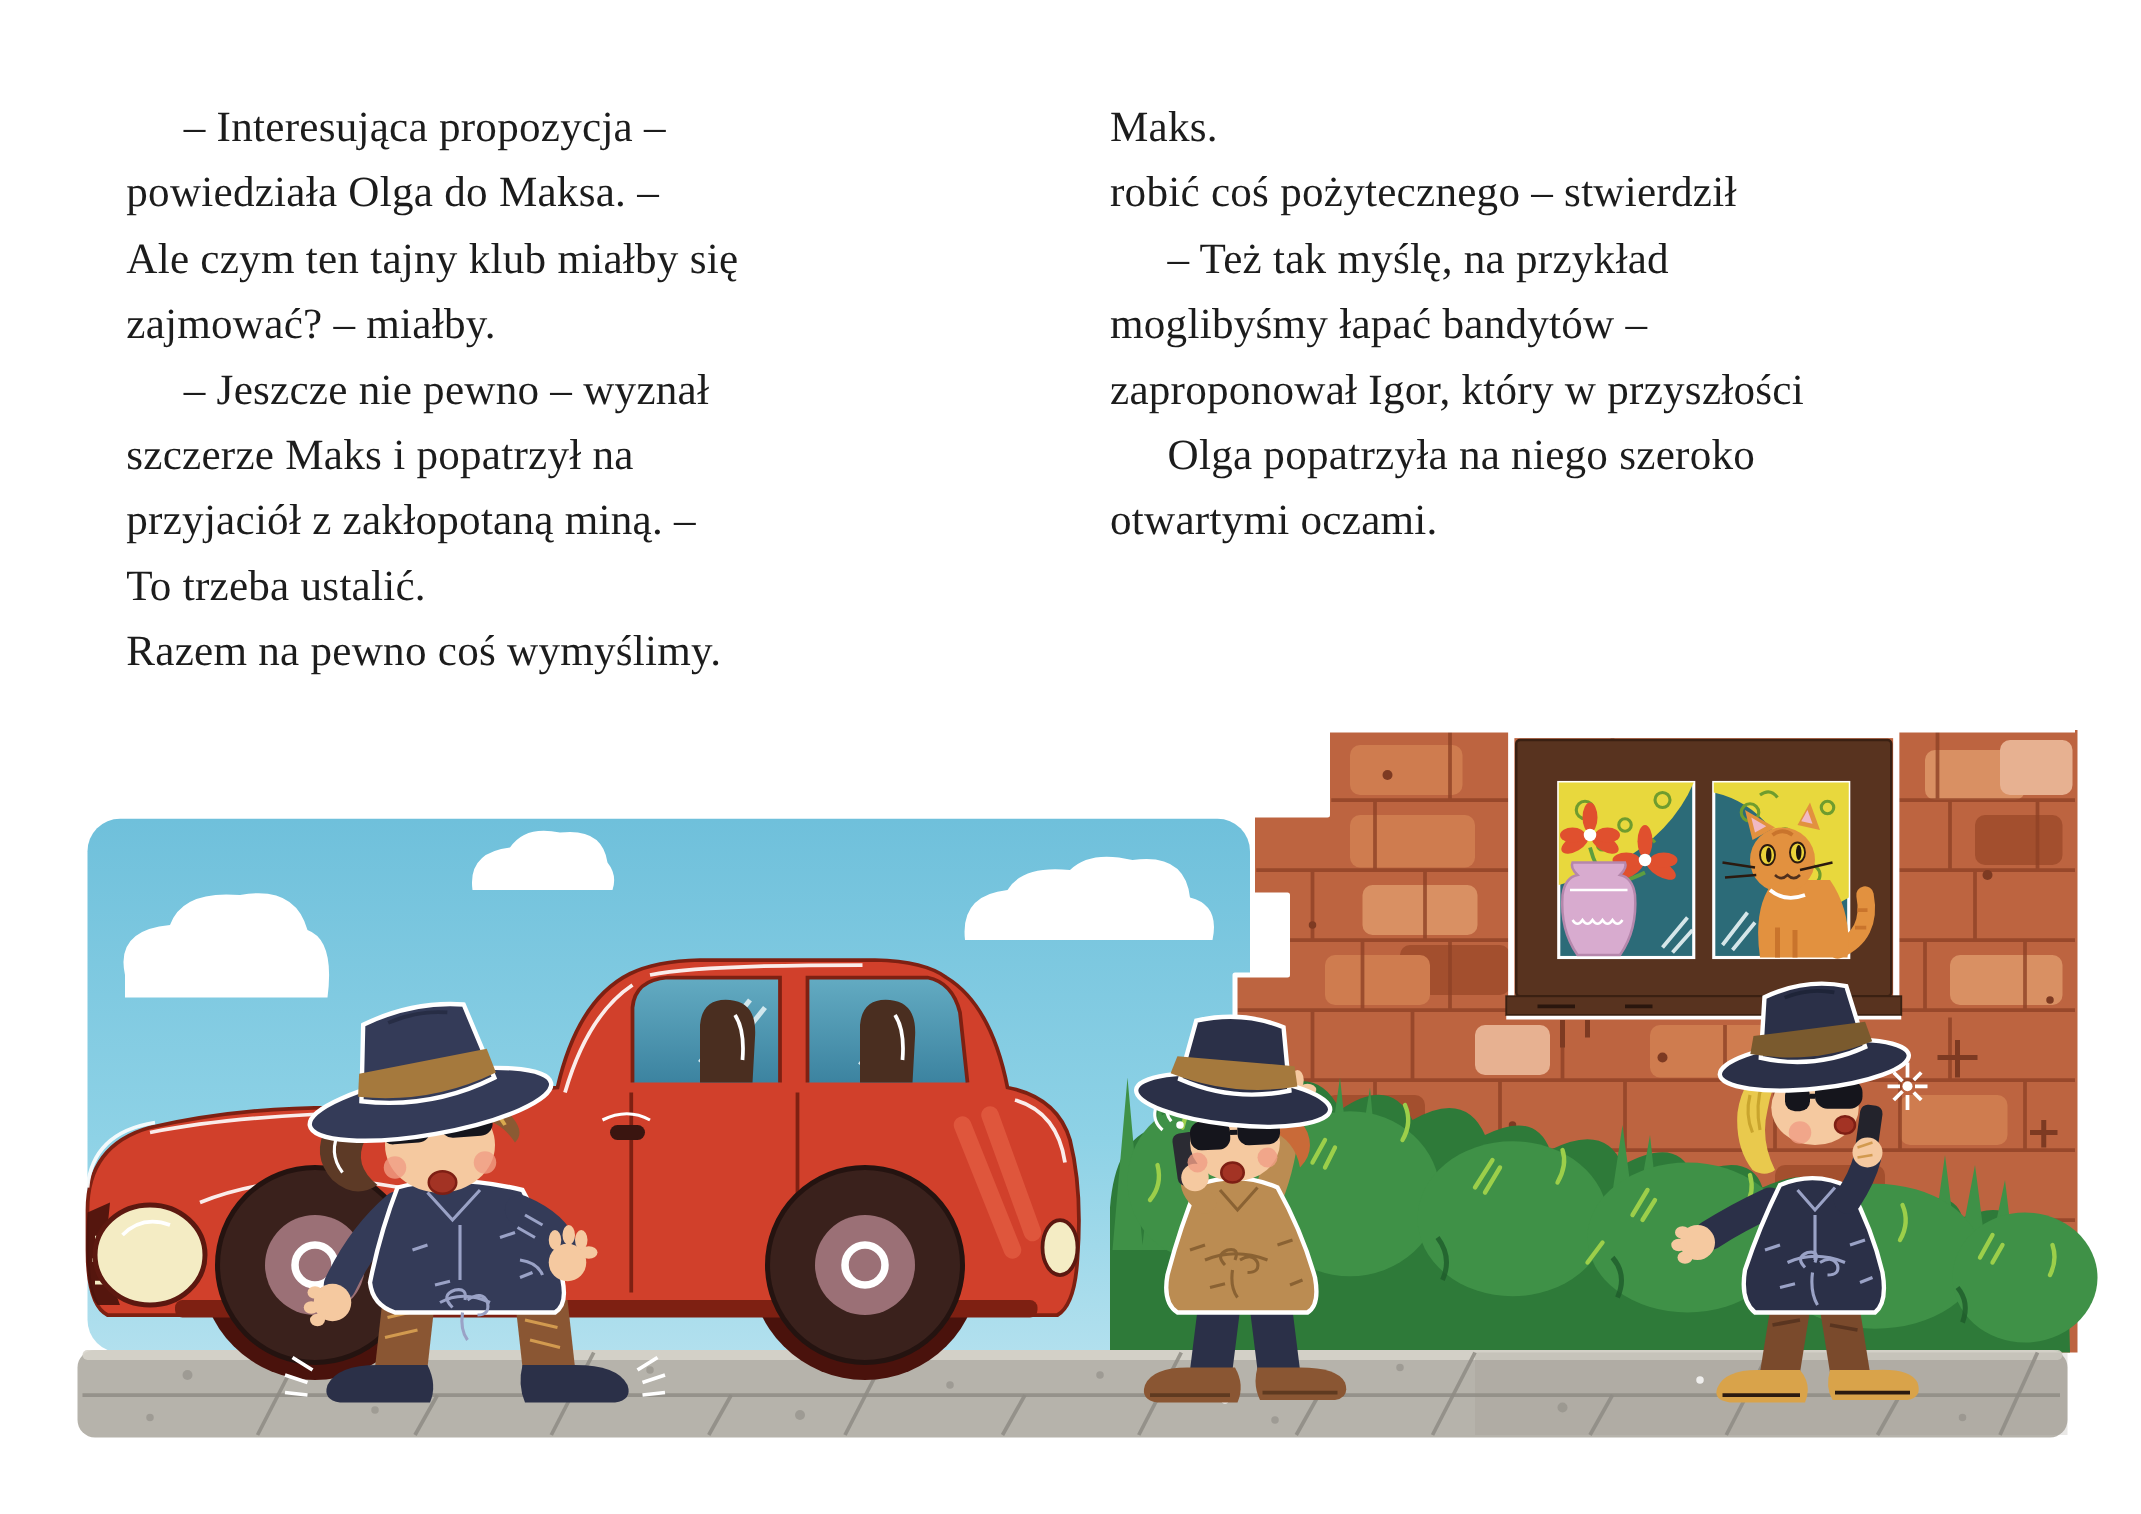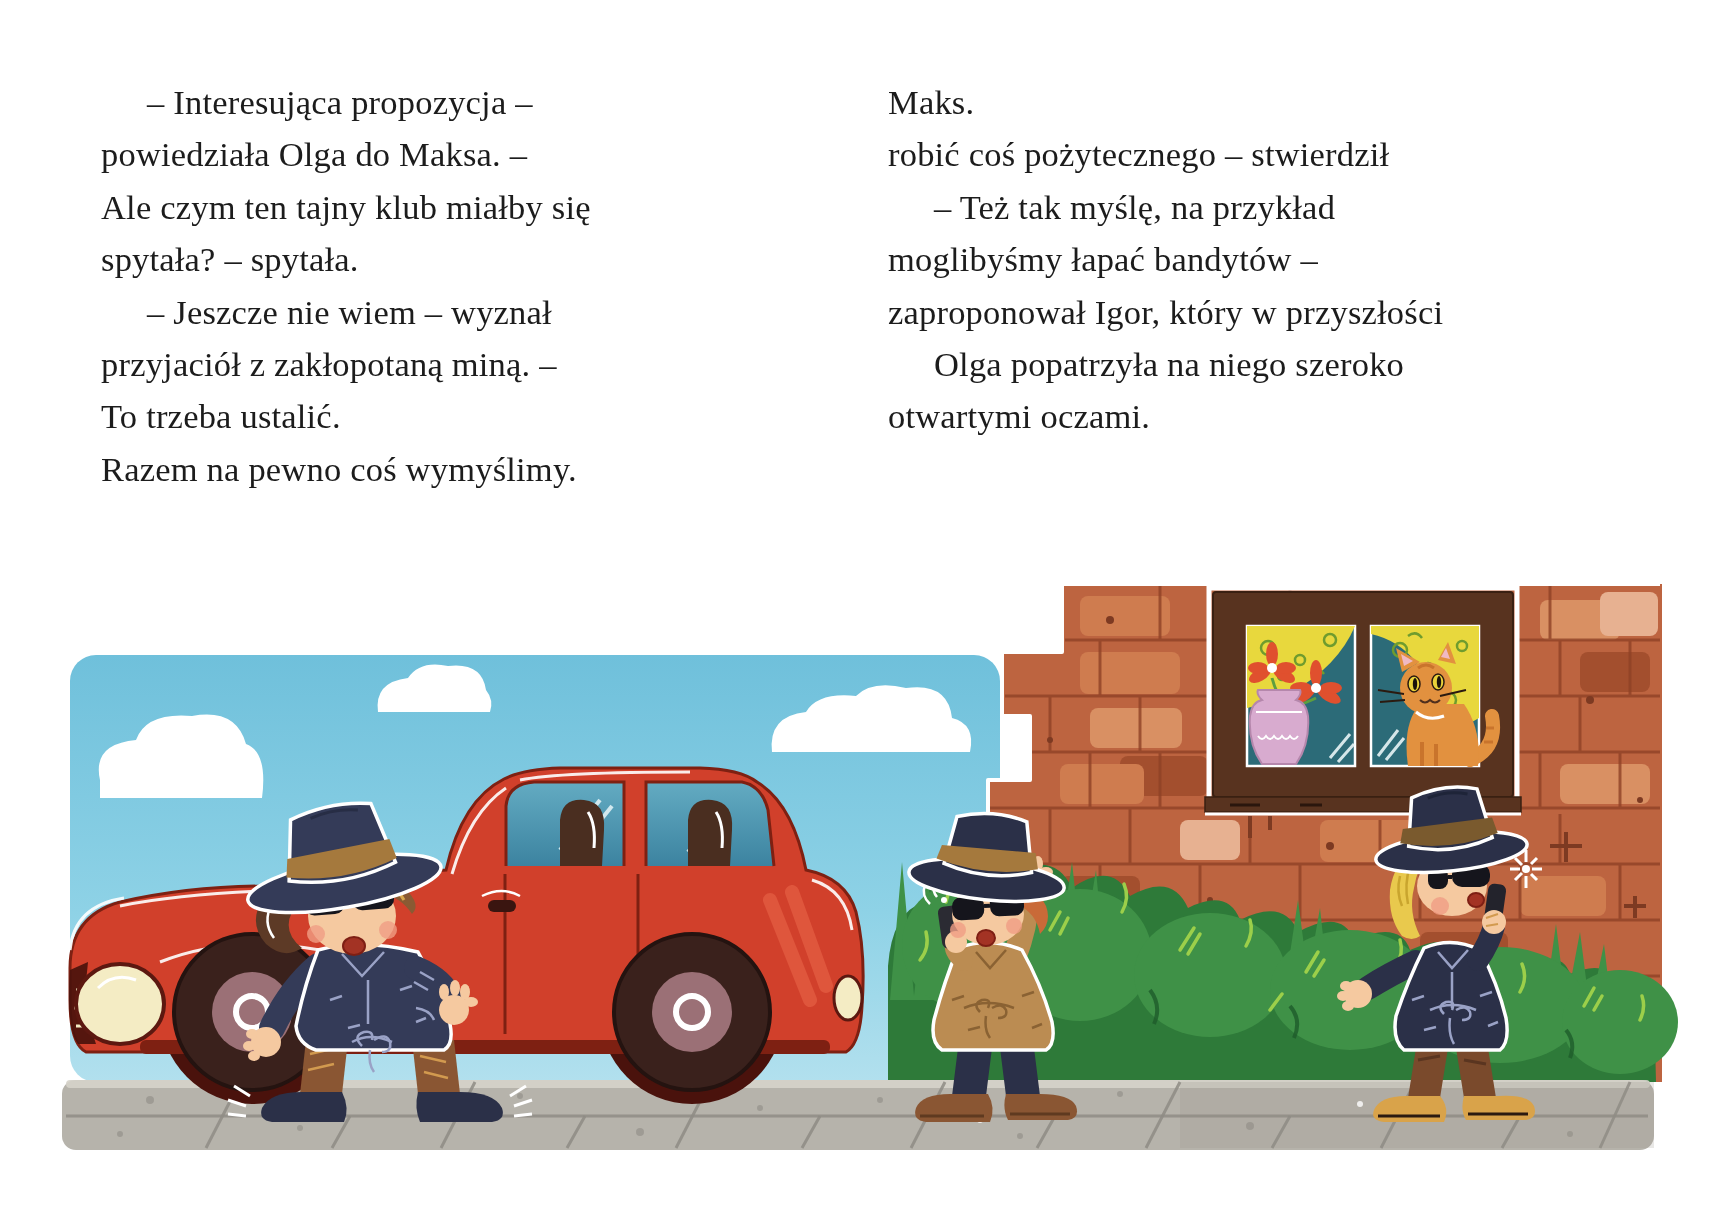--- a/index.html
+++ b/index.html
@@ -34,22 +34,23 @@
   .tan{fill:var(--coat-tan);}
   .white-ol{stroke:#ffffff;stroke-width:3.5;}
 </style>
 </head>
 <body style="color: rgb(28, 28, 28);">
 
 <div class="col col-left">
   <div class="line ind">– Interesująca propozycja –</div>
   <div class="line">powiedziała Olga do Maksa. –</div>
   <div class="line">Ale czym ten tajny klub miałby się</div>
-  <div class="line">spytała? – spytała.</div>
-  <div class="line ind">– Jeszcze nie wiem – wyznał</div>
+  <div class="line">zajmować? – miałby.</div>
+  <div class="line ind">– Jeszcze nie pewno – wyznał</div>
+  <div class="line">szczerze Maks i popatrzył na</div>
   <div class="line">przyjaciół z zakłopotaną miną. –</div>
   <div class="line">To trzeba ustalić.</div>
   <div class="line">Razem na pewno coś wymyślimy.</div>
 </div>
 
 <div class="col col-right">
   <div class="line">Maks.</div>
   <div class="line">robić coś pożytecznego – stwierdził</div>
   <div class="line ind">– Też tak myślę, na przykład</div>
   <div class="line">moglibyśmy łapać bandytów –</div>

